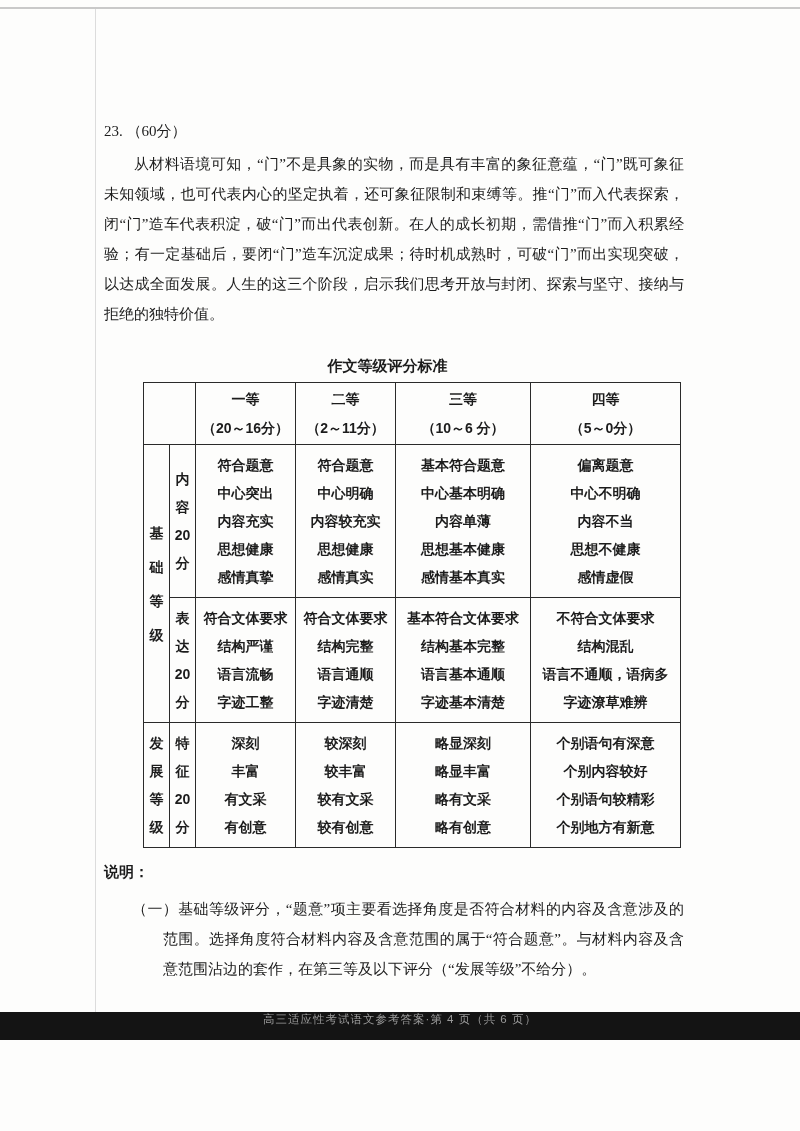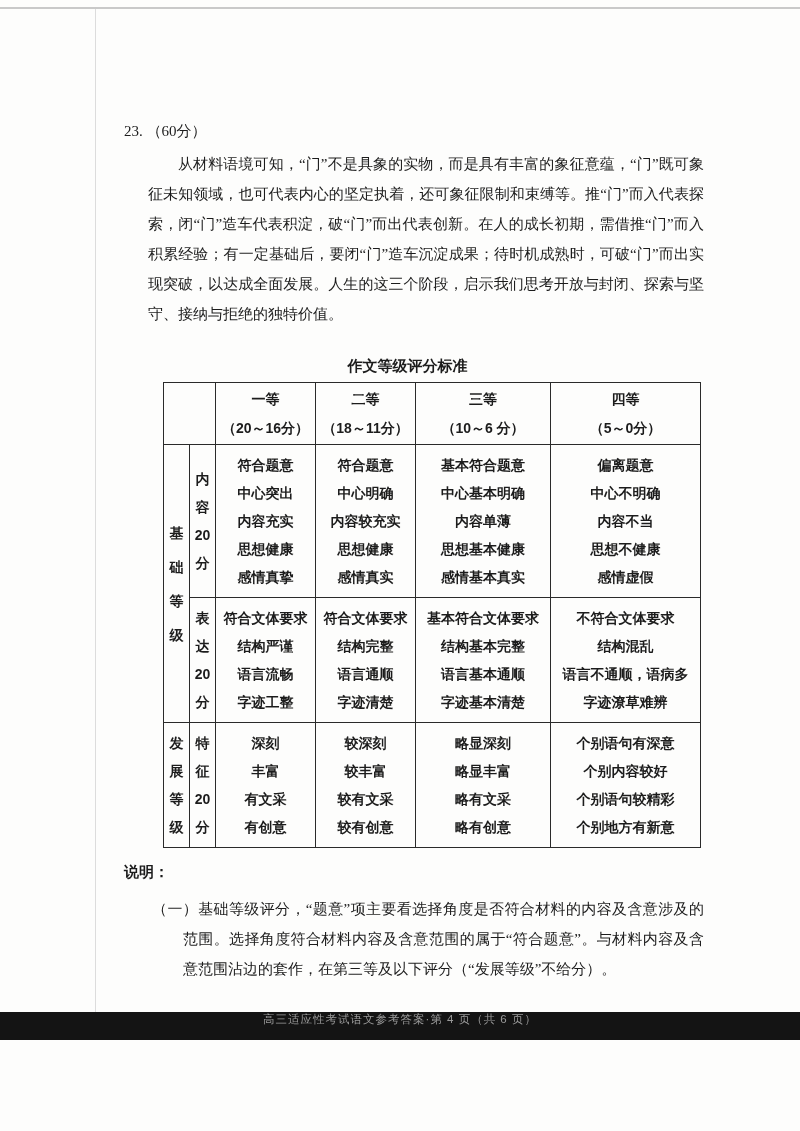--- a/index.html
+++ b/index.html
@@ -16,21 +16,21 @@
   .scan-edge-top {
     position: absolute; top: 7px; left: 0; width: 800px; height: 2px;
     background: #c9c9c9;
   }
   .scan-edge-left {
     position: absolute; top: 9px; left: 95px; width: 1px; height: 1003px;
     background: #dcdcdc;
   }
   .content {
     position: absolute;
-    left: 124px; top: 0;
+    left: 104px; top: 0;
     width: 580px;
     padding-top: 120px;
   }
   .q-line {
     font-size: 15px;
     line-height: 22px;
   }
   .section-heading {
     margin-top: 9px;
     text-indent: 28px;
@@ -38,21 +38,20 @@
     font-weight: bold;
     font-family: "Liberation Sans", sans-serif;
     line-height: 22px;
   }
   .guidance {
     margin-top: 7px;
     font-size: 15px;
     line-height: 30px;
     text-align: justify;
     text-indent: 2em;
-    margin-left: 24px;
   }
   .table-wrap {
     margin-left: 15px;
     width: 537px;
     padding-left: 24px;
   }
   .table-title {
     margin-top: 26px;
     width: 537px;
     margin-left: 15px;
@@ -151,21 +150,21 @@
       </colgroup>
       <tbody>
         <tr>
           <td class="corner" colspan="2"></td>
           <td class="ghead">
             <div>一等</div>
             <div>（20～16分）</div>
           </td>
           <td class="ghead">
             <div>二等</div>
-            <div>（18～11分）</div>
+            <div>（2～11分）</div>
           </td>
           <td class="ghead">
             <div>三等</div>
             <div>（10～6 分）</div>
           </td>
           <td class="ghead">
             <div>四等</div>
             <div>（5～0分）</div>
           </td>
         </tr>

